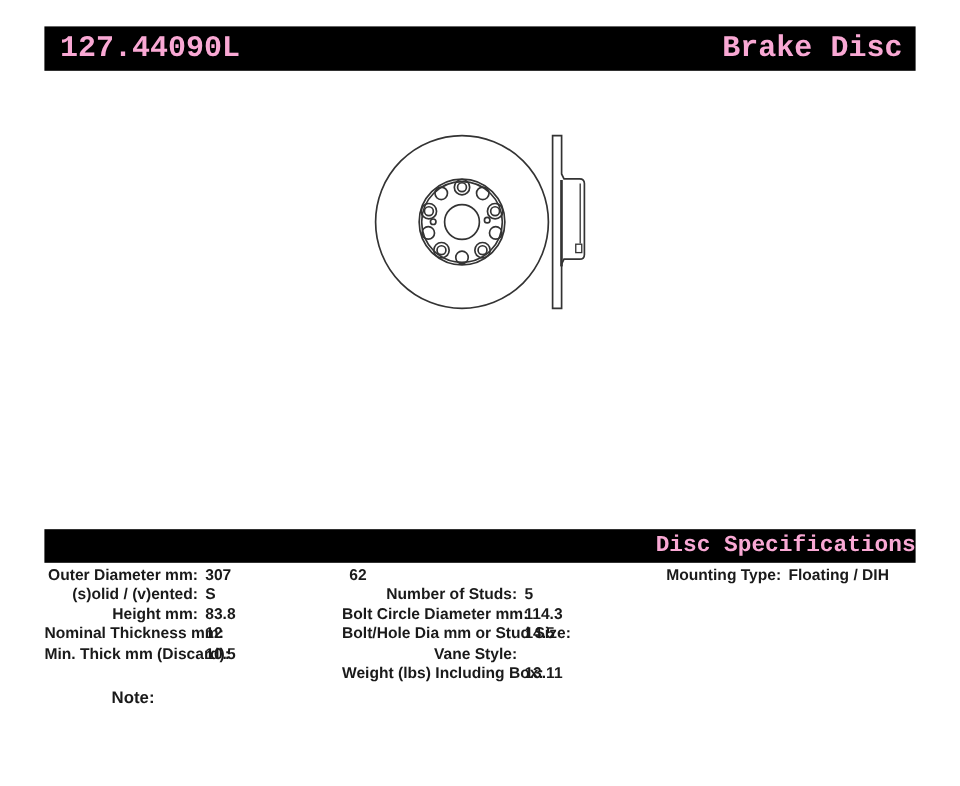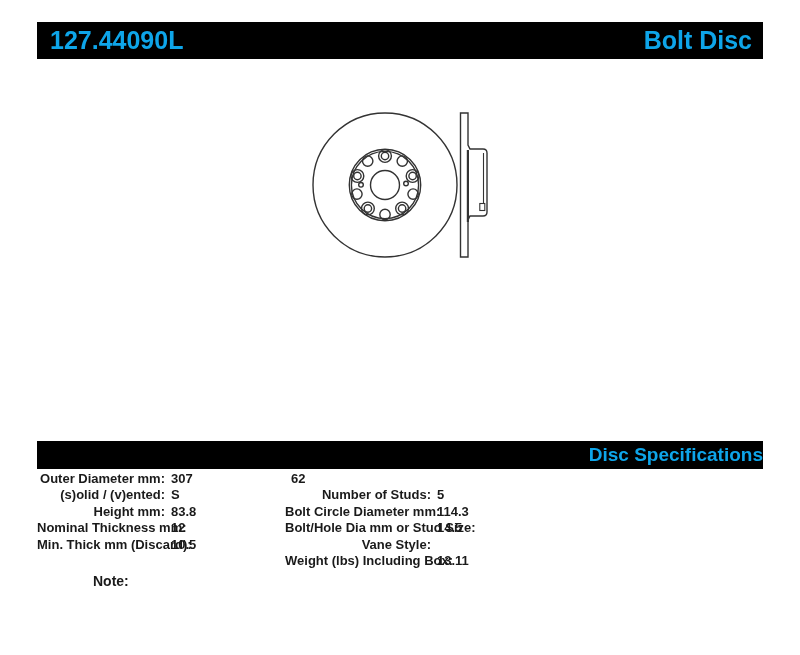--- a/index.html
+++ b/index.html
@@ -1,20 +1,20 @@
 <!DOCTYPE html>
 <html><head>
 <meta charset="utf-8">
 <style>
   html,body { margin:0; padding:0; background:#ffffff; }
   .page {
     position:relative; width:800px; height:655px; background:#ffffff;
     font-family:"Liberation Sans", sans-serif; color:#1a1a1a; overflow:hidden;
   }
-  .bar { position:absolute; background:#000000; color:#0ea5e9; box-sizing:border-box; }
+  .bar { position:absolute; background:#000000; color:#f9a8d4; box-sizing:border-box;font-family:Liberation Mono, monospace; }
   .header-bar {
     left:37px; top:22px; width:726px; height:37px;
     display:flex; align-items:center; justify-content:space-between;
     padding:0 11px 0 13px; font-size:25px; font-weight:700;
   }
   .section-bar {
     left:37px; top:441px; width:726px; height:28px;
     font-size:19px; font-weight:700; text-align:right; line-height:27px;
   }
   .drawing { position:absolute; left:0; top:0; pointer-events:none; }
@@ -27,21 +27,21 @@
   .spec-value { margin-left:6px; }
   .note { position:absolute; left:93px; top:573px; font-size:14px; font-weight:700; }
 </style>
 </head>
 <body>
 
 <div class="page">
 
   <div class="bar header-bar">
     <span>127.44090L</span>
-    <span>Bolt Disc</span>
+    <span>Brake Disc</span>
   </div>
 
   <svg class="drawing" width="800" height="440" viewBox="0 0 800 440" fill="none" stroke="#333333" stroke-width="1.4">
 
     <g>
 
       <circle cx="385" cy="185" r="72"></circle>
 
       <circle cx="385" cy="185" r="35.7"></circle>
       <circle cx="385" cy="185" r="33.6"></circle>
@@ -129,16 +129,22 @@
     <div class="spec-row">
       <span class="spec-label">Vane Style:</span>
       <span class="spec-value"></span>
     </div>
     <div class="spec-row">
       <span class="spec-label">Weight (lbs) Including Box:</span>
       <span class="spec-value">13.11</span>
     </div>
   </div>
 
+  <div class="spec-col col3">
+    <div class="spec-row">
+      <span class="spec-label">Mounting Type:</span>
+      <span class="spec-value">Floating / DIH</span>
+    </div>
+  </div>
 
   <div class="note">Note:</div>
 
 </div>
 
 </body></html>

